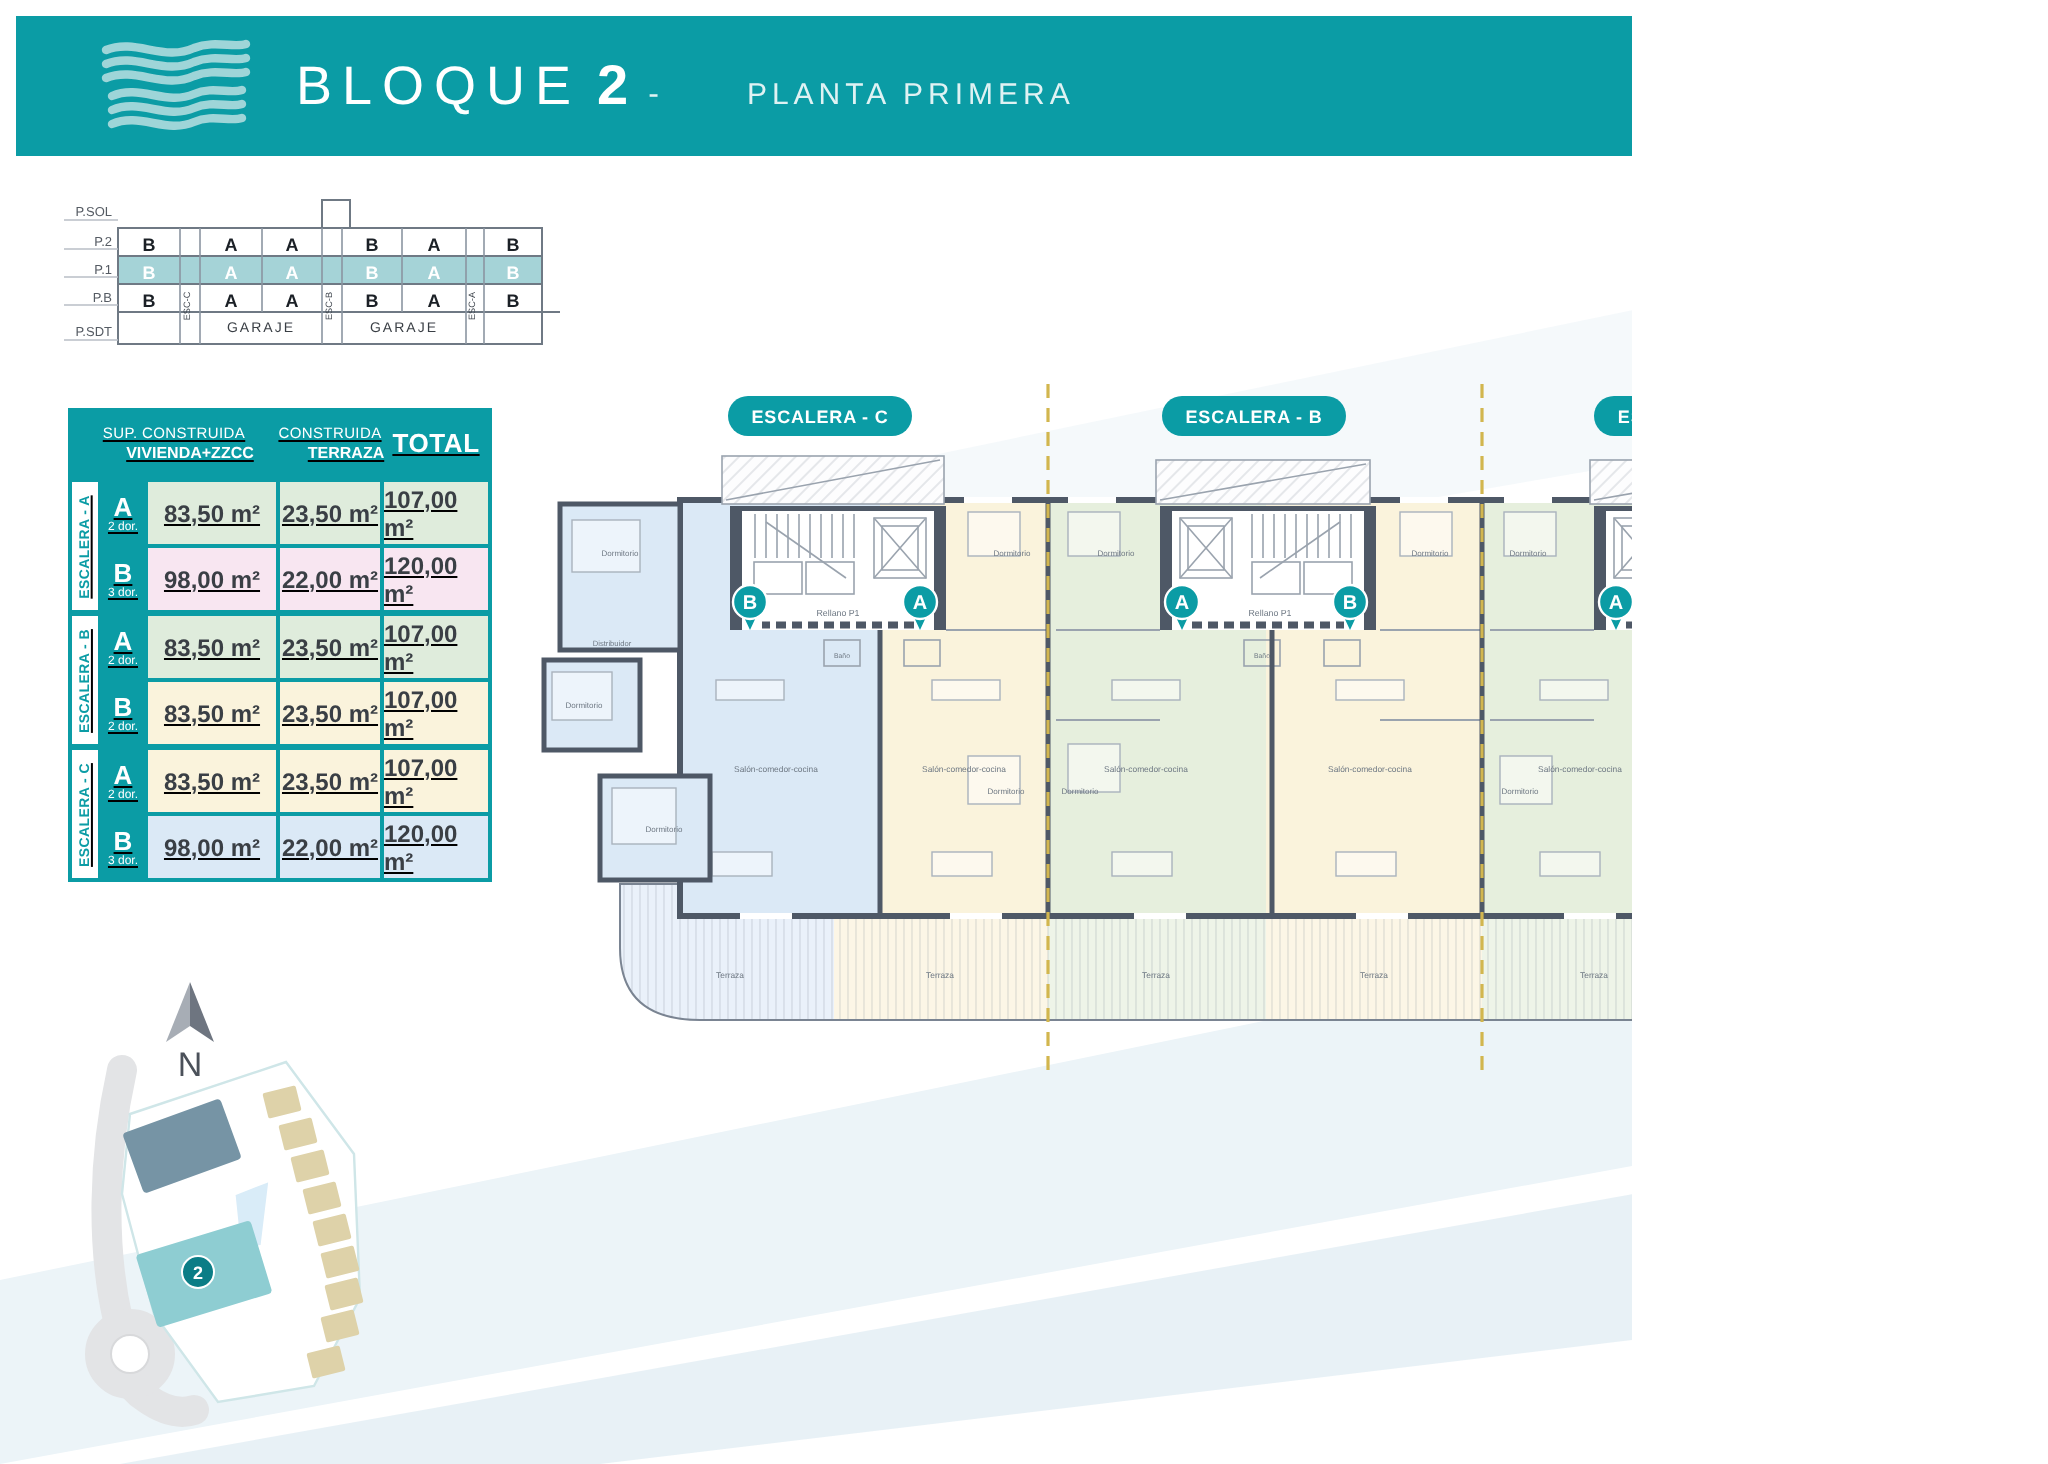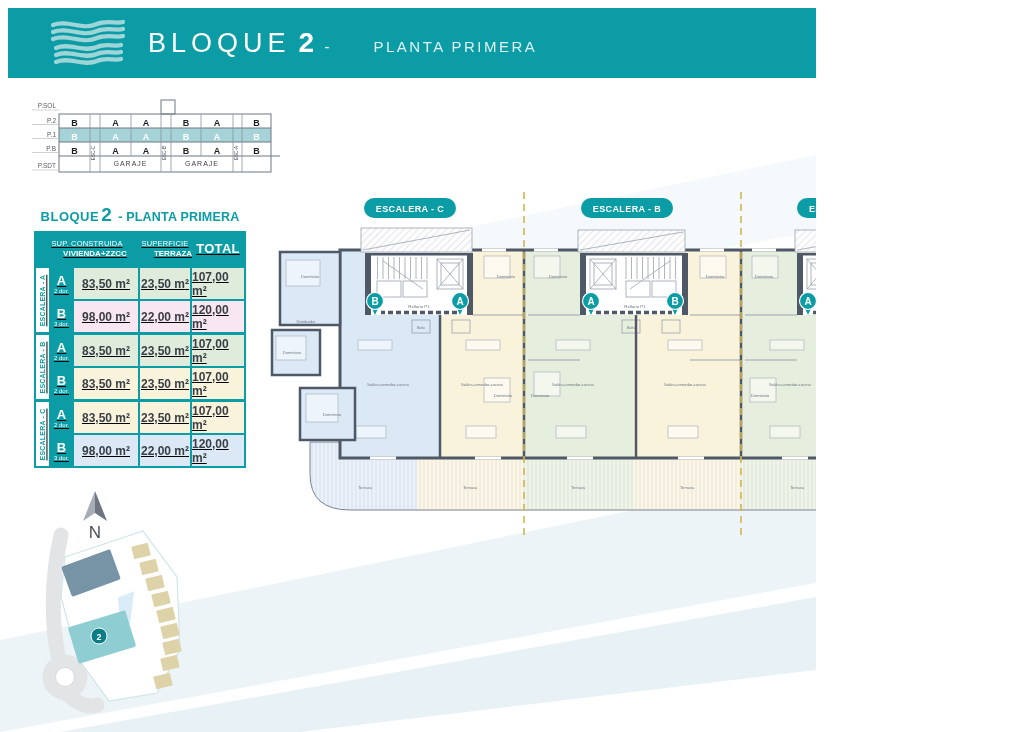--- a/index.html
+++ b/index.html
@@ -154,32 +154,28 @@
         <text x="228.5" y="57.5" text-anchor="middle" font-size="9" font-weight="bold" fill="#1B2026">B</text>
         <text x="67" y="57" font-size="4.6" fill="#444A52" text-anchor="middle" transform="rotate(-90 67 57)">ESC-C</text>
         <text x="138" y="57" font-size="4.6" fill="#444A52" text-anchor="middle" transform="rotate(-90 138 57)">ESC-B</text>
         <text x="209.5" y="57" font-size="4.6" fill="#444A52" text-anchor="middle" transform="rotate(-90 209.5 57)">ESC-A</text>
         <text x="102.5" y="70" text-anchor="middle" font-size="7" fill="#3A3F45" letter-spacing="1">GARAJE</text>
         <text x="174" y="70" text-anchor="middle" font-size="7" fill="#3A3F45" letter-spacing="1">GARAJE</text>
       </g>
   </svg>
 
   <div class="tblwrap">
-    <div class="tbl-title">
-      <span class="tt-pre">BLOQUE</span><span class="tt-num">2</span>
-      <span class="tt-suf">- PLANTA PRIMERA</span>
-    </div>
     <div class="tbl">
       <div class="thead">
         <div>
           <span class="h1a">SUP. CONSTRUIDA</span>
           <span class="h1b">VIVIENDA+ZZCC</span>
         </div>
         <div>
-          <span class="h1a">SUPERFICIE</span>
+          <span class="h1a">CONSTRUIDA</span>
           <span class="h1b">TERRAZA</span>
         </div>
         <div>
           <span class="h3">TOTAL</span>
         </div>
       </div>
       <div id="tbody" style="display: flex; flex-direction: column; gap: 3px; background: var(--teal);">
           <div class="tgroup">
             <div class="esc">
               <span>ESCALERA - A</span>

